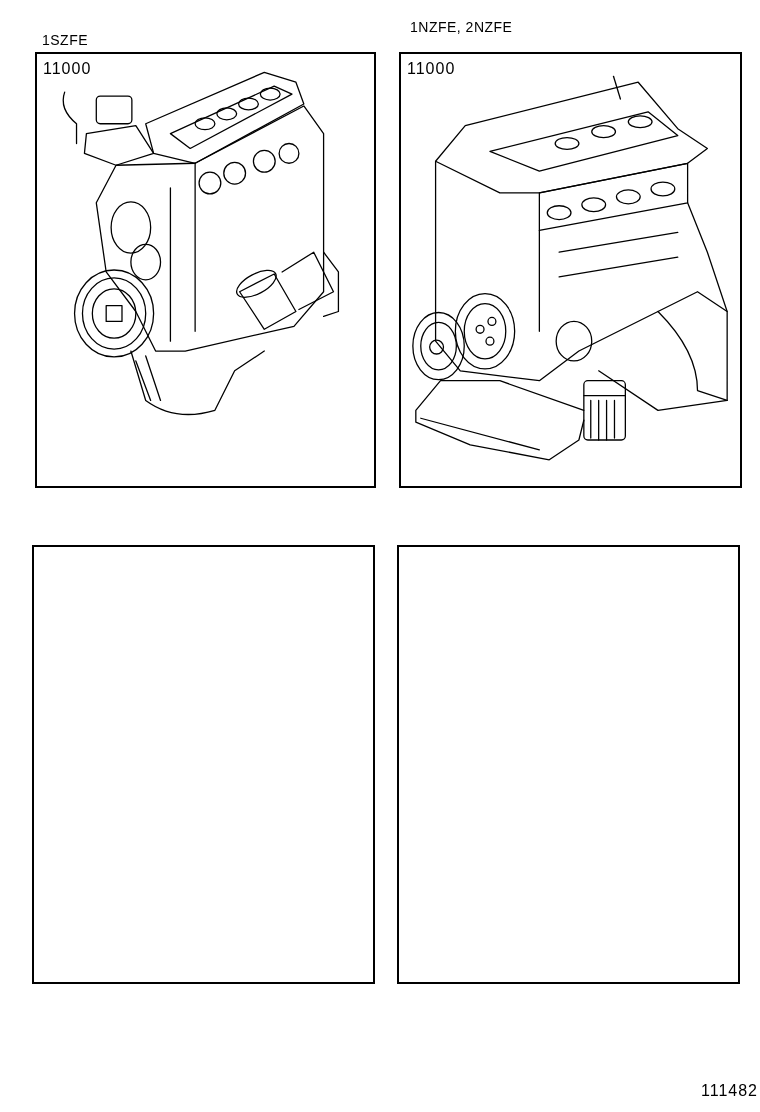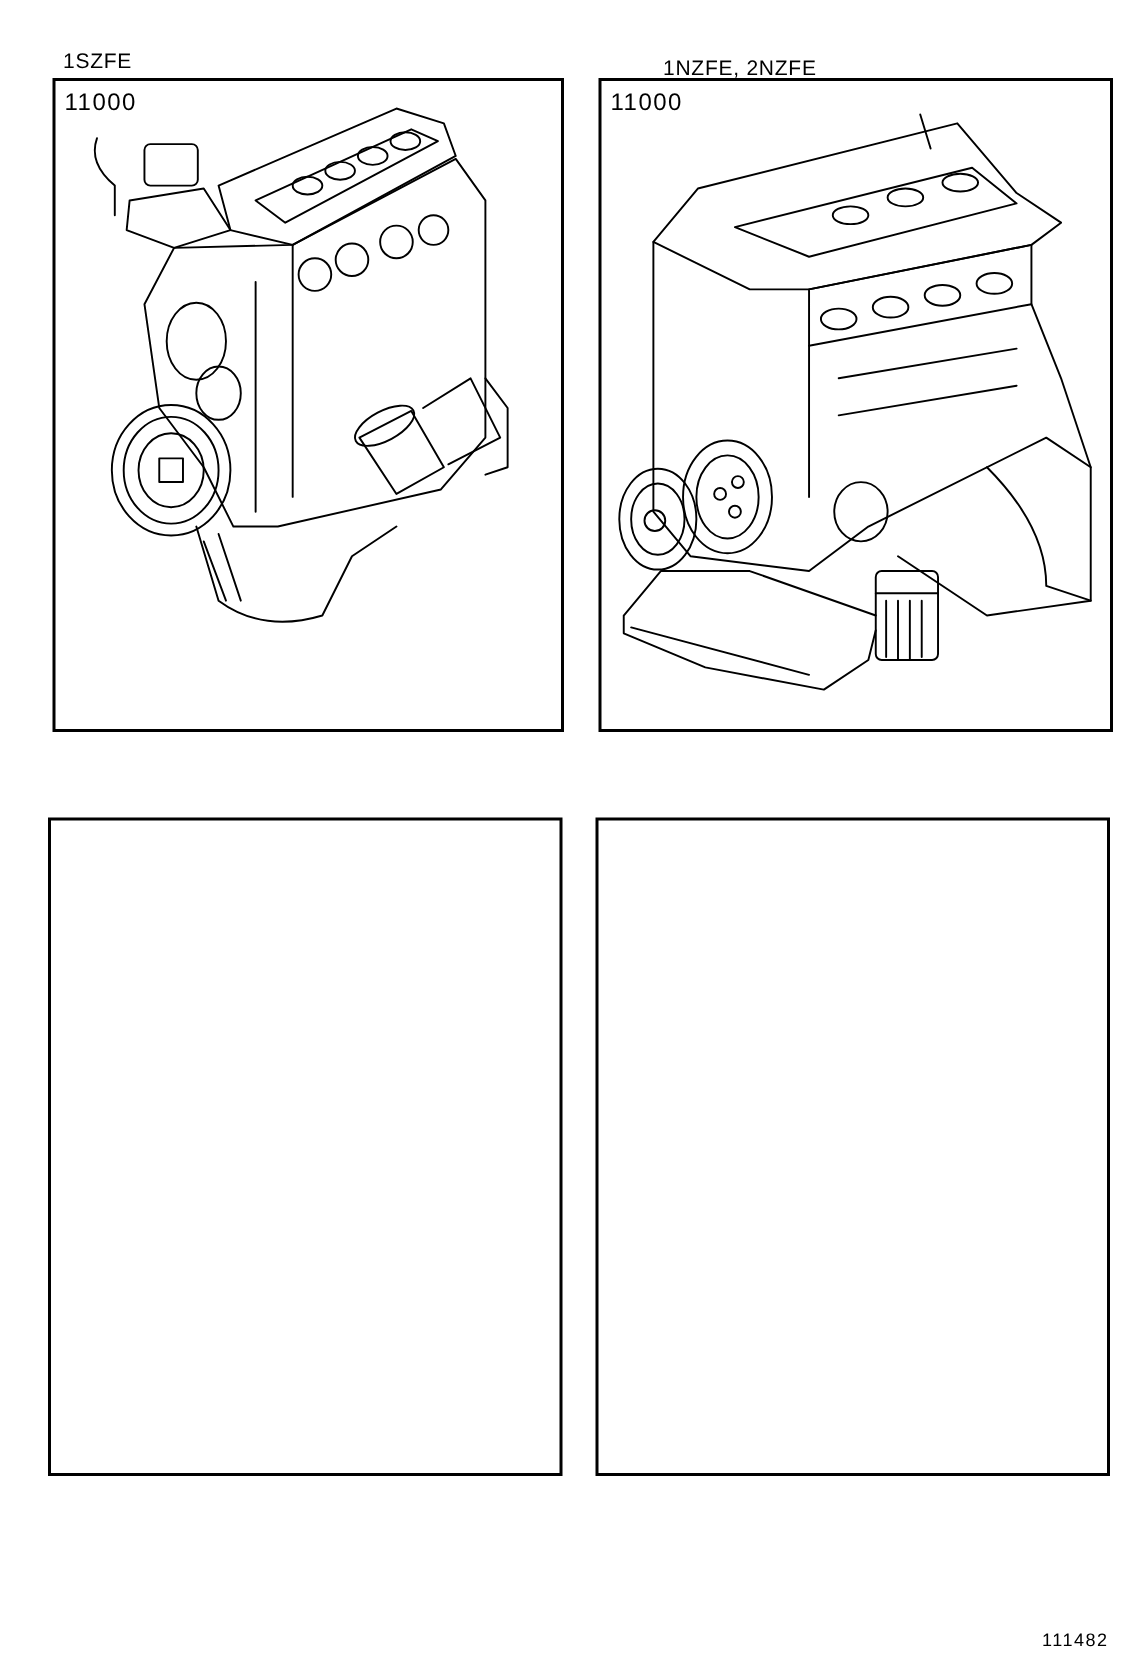--- a/index.html
+++ b/index.html
@@ -5,21 +5,21 @@
   html, body { margin: 0; padding: 0; background: #ffffff; }
   body { width: 760px; height: 1112px; position: relative; overflow: hidden;
          font-family: "Liberation Sans", "DejaVu Sans", sans-serif; color: #000; }
   .label { position: absolute; font-size: 14px; letter-spacing: 0.5px; }
   .box { position: absolute; border: 2px solid #000; box-sizing: border-box; background: #fff; text-align: right; }
   .partno { position: absolute; left: 6px; top: 6px; font-size: 16px; letter-spacing: 1px; }
   .drawing { position: absolute; left: 0; top: 0; width: 100%; height: 100%; }
   .drawing path, .drawing rect, .drawing ellipse, .drawing circle, .drawing polyline, .drawing line {
     fill: none; stroke: #000; stroke-width: 1.3; stroke-linejoin: round; stroke-linecap: round;
   }
-  .figno { position: absolute; right: 21px; bottom: 12px; font-size: 12px; letter-spacing: 1px; }
+  .figno { position: absolute; right: 2px; bottom: 12px; font-size: 16px; letter-spacing: 1px; }
 </style>
 </head>
 <body>
 
 <div class="label" style="left:42px; top:32px;">1SZFE</div>
 <div class="box" style="left:35px; top:52px; width:341px; height:436px;">
   <div class="partno">11000</div>
   <svg class="drawing" viewBox="0 0 341 436">
 
     <path d="M110 70 L230 18 L262 28 L270 50 L160 110 L118 100 Z"></path>
@@ -54,21 +54,21 @@
     <ellipse cx="222" cy="232" rx="22" ry="10" transform="rotate(-28 222 232)"></ellipse>
     <path d="M248 220 L280 200 L300 240 L265 258"></path>
 
     <path d="M95 300 L110 350 Q140 372 180 360 L200 320 L230 300"></path>
     <path d="M100 310 L115 350"></path>
     <path d="M110 305 L125 350"></path>
     <path d="M290 200 L305 220 L305 260 L290 265"></path>
   </svg>
 </div>
 
-<div class="label" style="left:410px; top:37px;margin-left:32px;">1NZFE, 2NZFE</div>
+<div class="label" style="left:410px; top:19px;">1NZFE, 2NZFE</div>
 <div class="box" style="left:399px; top:52px; width:343px; height:436px;">
   <div class="partno">11000</div>
   <svg class="drawing" viewBox="0 0 343 436">
 
     <path d="M215 22 L222 45"></path>
 
     <path d="M35 108 L65 72 L240 28 L280 75 L310 95 L290 110 L140 140 L100 140 Z"></path>
     <path d="M90 98 L250 58 L280 82 L140 118 Z"></path>
     <ellipse cx="168" cy="90" rx="12" ry="6"></ellipse>
     <ellipse cx="205" cy="78" rx="12" ry="6"></ellipse>

